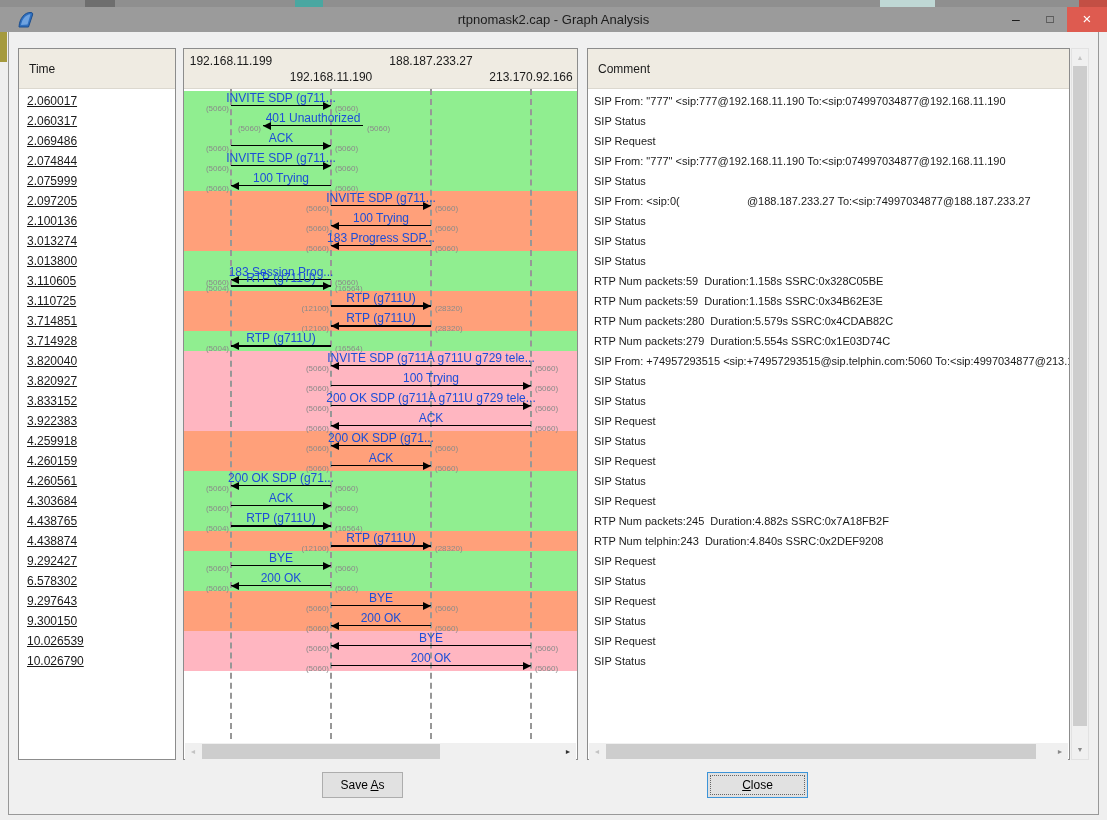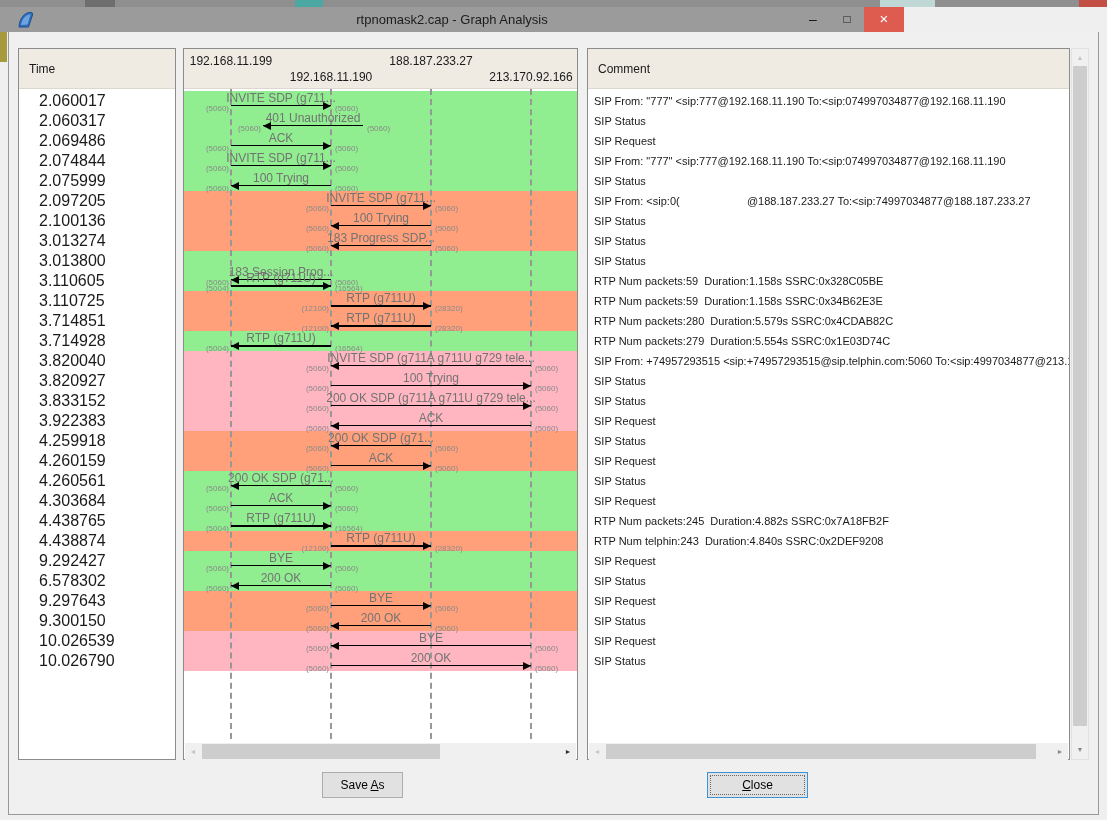--- a/index.html
+++ b/index.html
@@ -10,21 +10,21 @@
   }
   
   .top-strip { position:absolute; left:0; top:0; width:1107px; height:7px; background:#8F8F8F; }
   .seg { position:absolute; top:0; height:7px; }
   .seg1 { left:85px;  width:30px; background:#6E6E6E; }
   .seg2 { left:295px; width:28px; background:#4AA7A1; }
   .seg3 { left:880px; width:55px; background:#BFD8D5; }
   .seg4 { left:1079px;width:28px; background:#C34F44; }
   .left-sliver { position:absolute; left:0; top:32px; width:7px; height:30px; background:#A59A3E; }
   .titlebar {
-    position:absolute; left:0; top:7px; width:904px; height:25px;
+    position:absolute; left:0; top:7px; width:1107px; height:25px;
     background:#9B9B9B;
   }
   .win-title {
     position:absolute; left:0; right:0; top:0; height:25px; line-height:25px;
     text-align:center; font-size:13px; color:#1c1c1c;
   }
   .ws-icon { position:absolute; left:16px; top:3px; width:20px; height:19px; }
   .win-controls { position:absolute; right:0; top:0; height:25px; display:flex; }
   .win-btn {
     width:34px; height:25px; text-align:center; line-height:24px;
@@ -44,22 +44,22 @@
   #comment-panel { left:587px; top:48px; width:483px; height:712px; }
   .panel-header {
     position:absolute; left:0; top:0; right:0; height:40px;
     background:#EFEBE2; border-bottom:1px solid #DCD8CF;
     font-size:12px; color:#1a1a1a;
   }
   .panel-header .hdr-label { position:absolute; left:10px; top:13px; }
   
   #time-rows { position:absolute; left:0; top:42px; width:156px; }
   .time-cell {
-    height:20px; line-height:20px; padding-left:20px;
-    font-size:16px; white-space:nowrap; overflow:hidden;
+    height:20px; line-height:20px; padding-left:8px;
+    font-size:12px; white-space:nowrap; overflow:hidden;text-decoration:underline;
   }
   
   .node-addr {
     position:absolute; transform:translateX(-50%);
     font-size:12px; white-space:nowrap;
   }
   .n0 { left:47px;  top:5px; }
   .n1 { left:147px; top:21px; }
   .n2 { left:247px; top:5px; }
   .n3 { left:347px; top:21px; }
@@ -71,21 +71,21 @@
   #graph-bands, #flow-layer { position:absolute; left:0; top:0; width:393px; height:655px; }
   .band { position:absolute; left:0; width:393px; height:20px; }
   .vline {
     position:absolute; top:0; height:650px; width:0;
     border-left:2px dashed #979797;
   }
   .v0{left:46px;} .v1{left:146px;} .v2{left:246px;} .v3{left:346px;}
   .flow-row { position:absolute; left:0; width:393px; height:20px; }
   .flow-label {
     position:absolute; top:0; transform:translateX(-50%);
-    font-size:12px; white-space:nowrap; color:#737373;
+    font-size:12px; white-space:nowrap; color:#1d4ed8;
   }
   .flow-line { position:absolute; top:14px; height:0; border-top:1px solid #000; }
   .flow-line.thick { border-top-width:2px; }
   .arrow-head { position:absolute; top:11px; width:0; height:0;
     border-top:4px solid transparent; border-bottom:4px solid transparent; }
   .ah-right { border-left:8px solid #000; }
   .ah-left  { border-right:8px solid #000; }
   .port {
     position:absolute; top:13px; width:36px; font-size:8px; color:#8a8a8a;
     white-space:nowrap;

